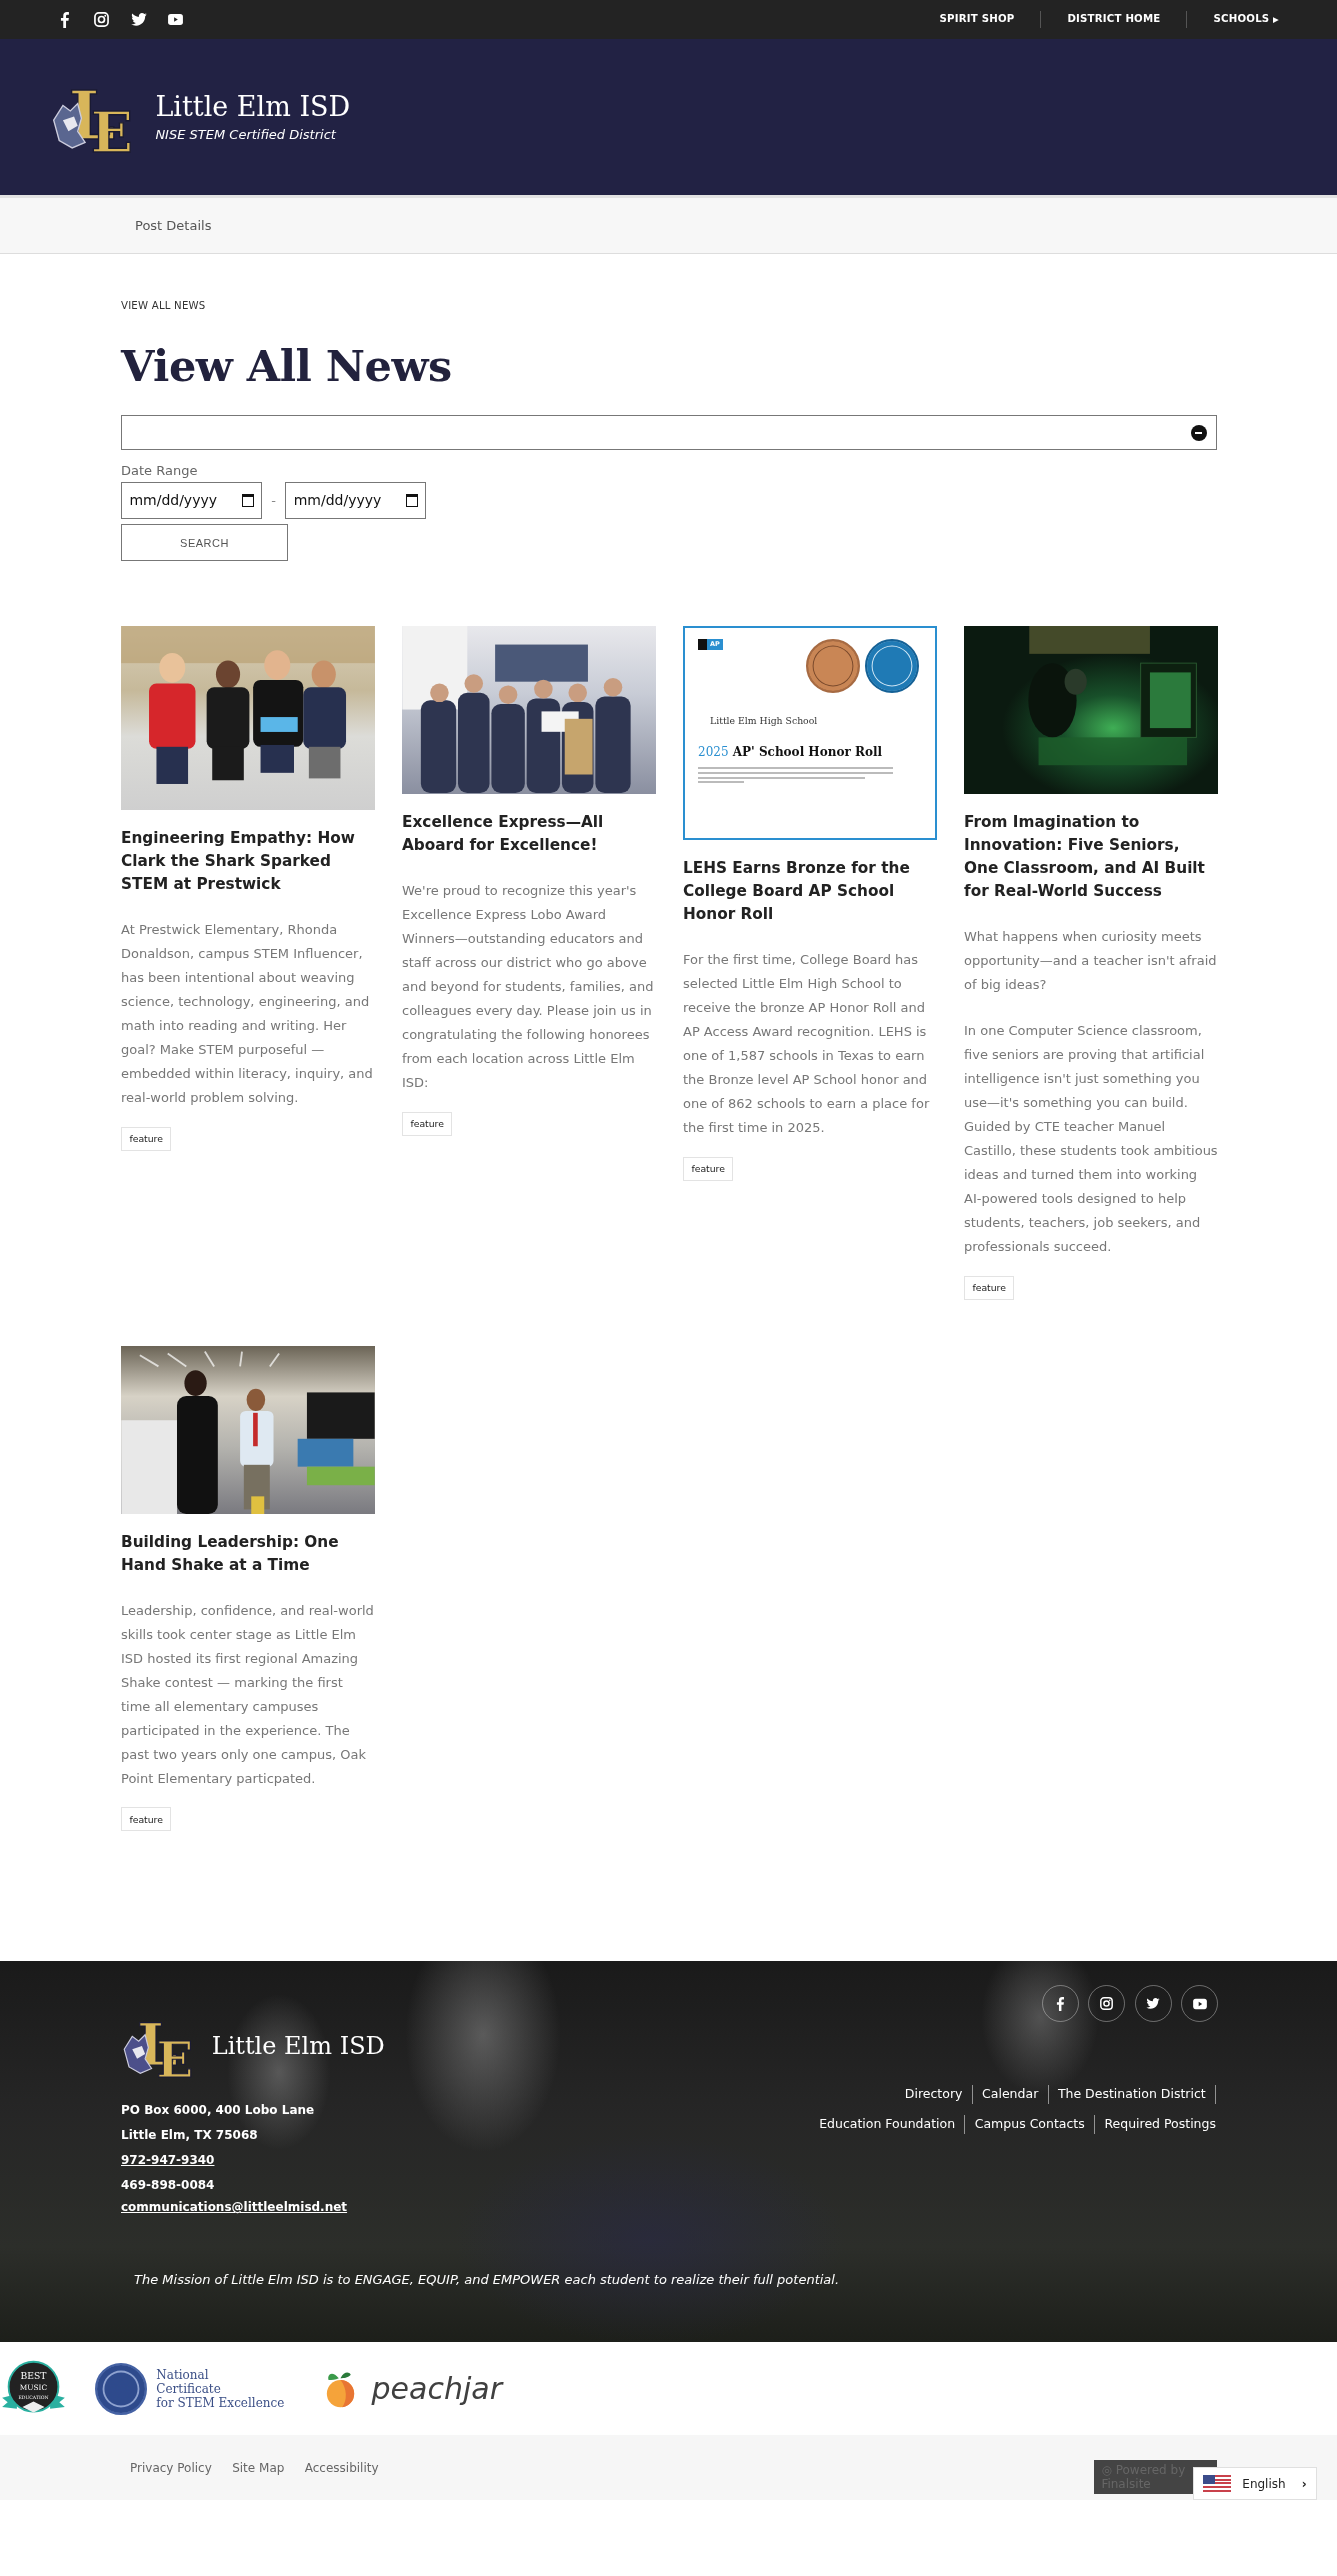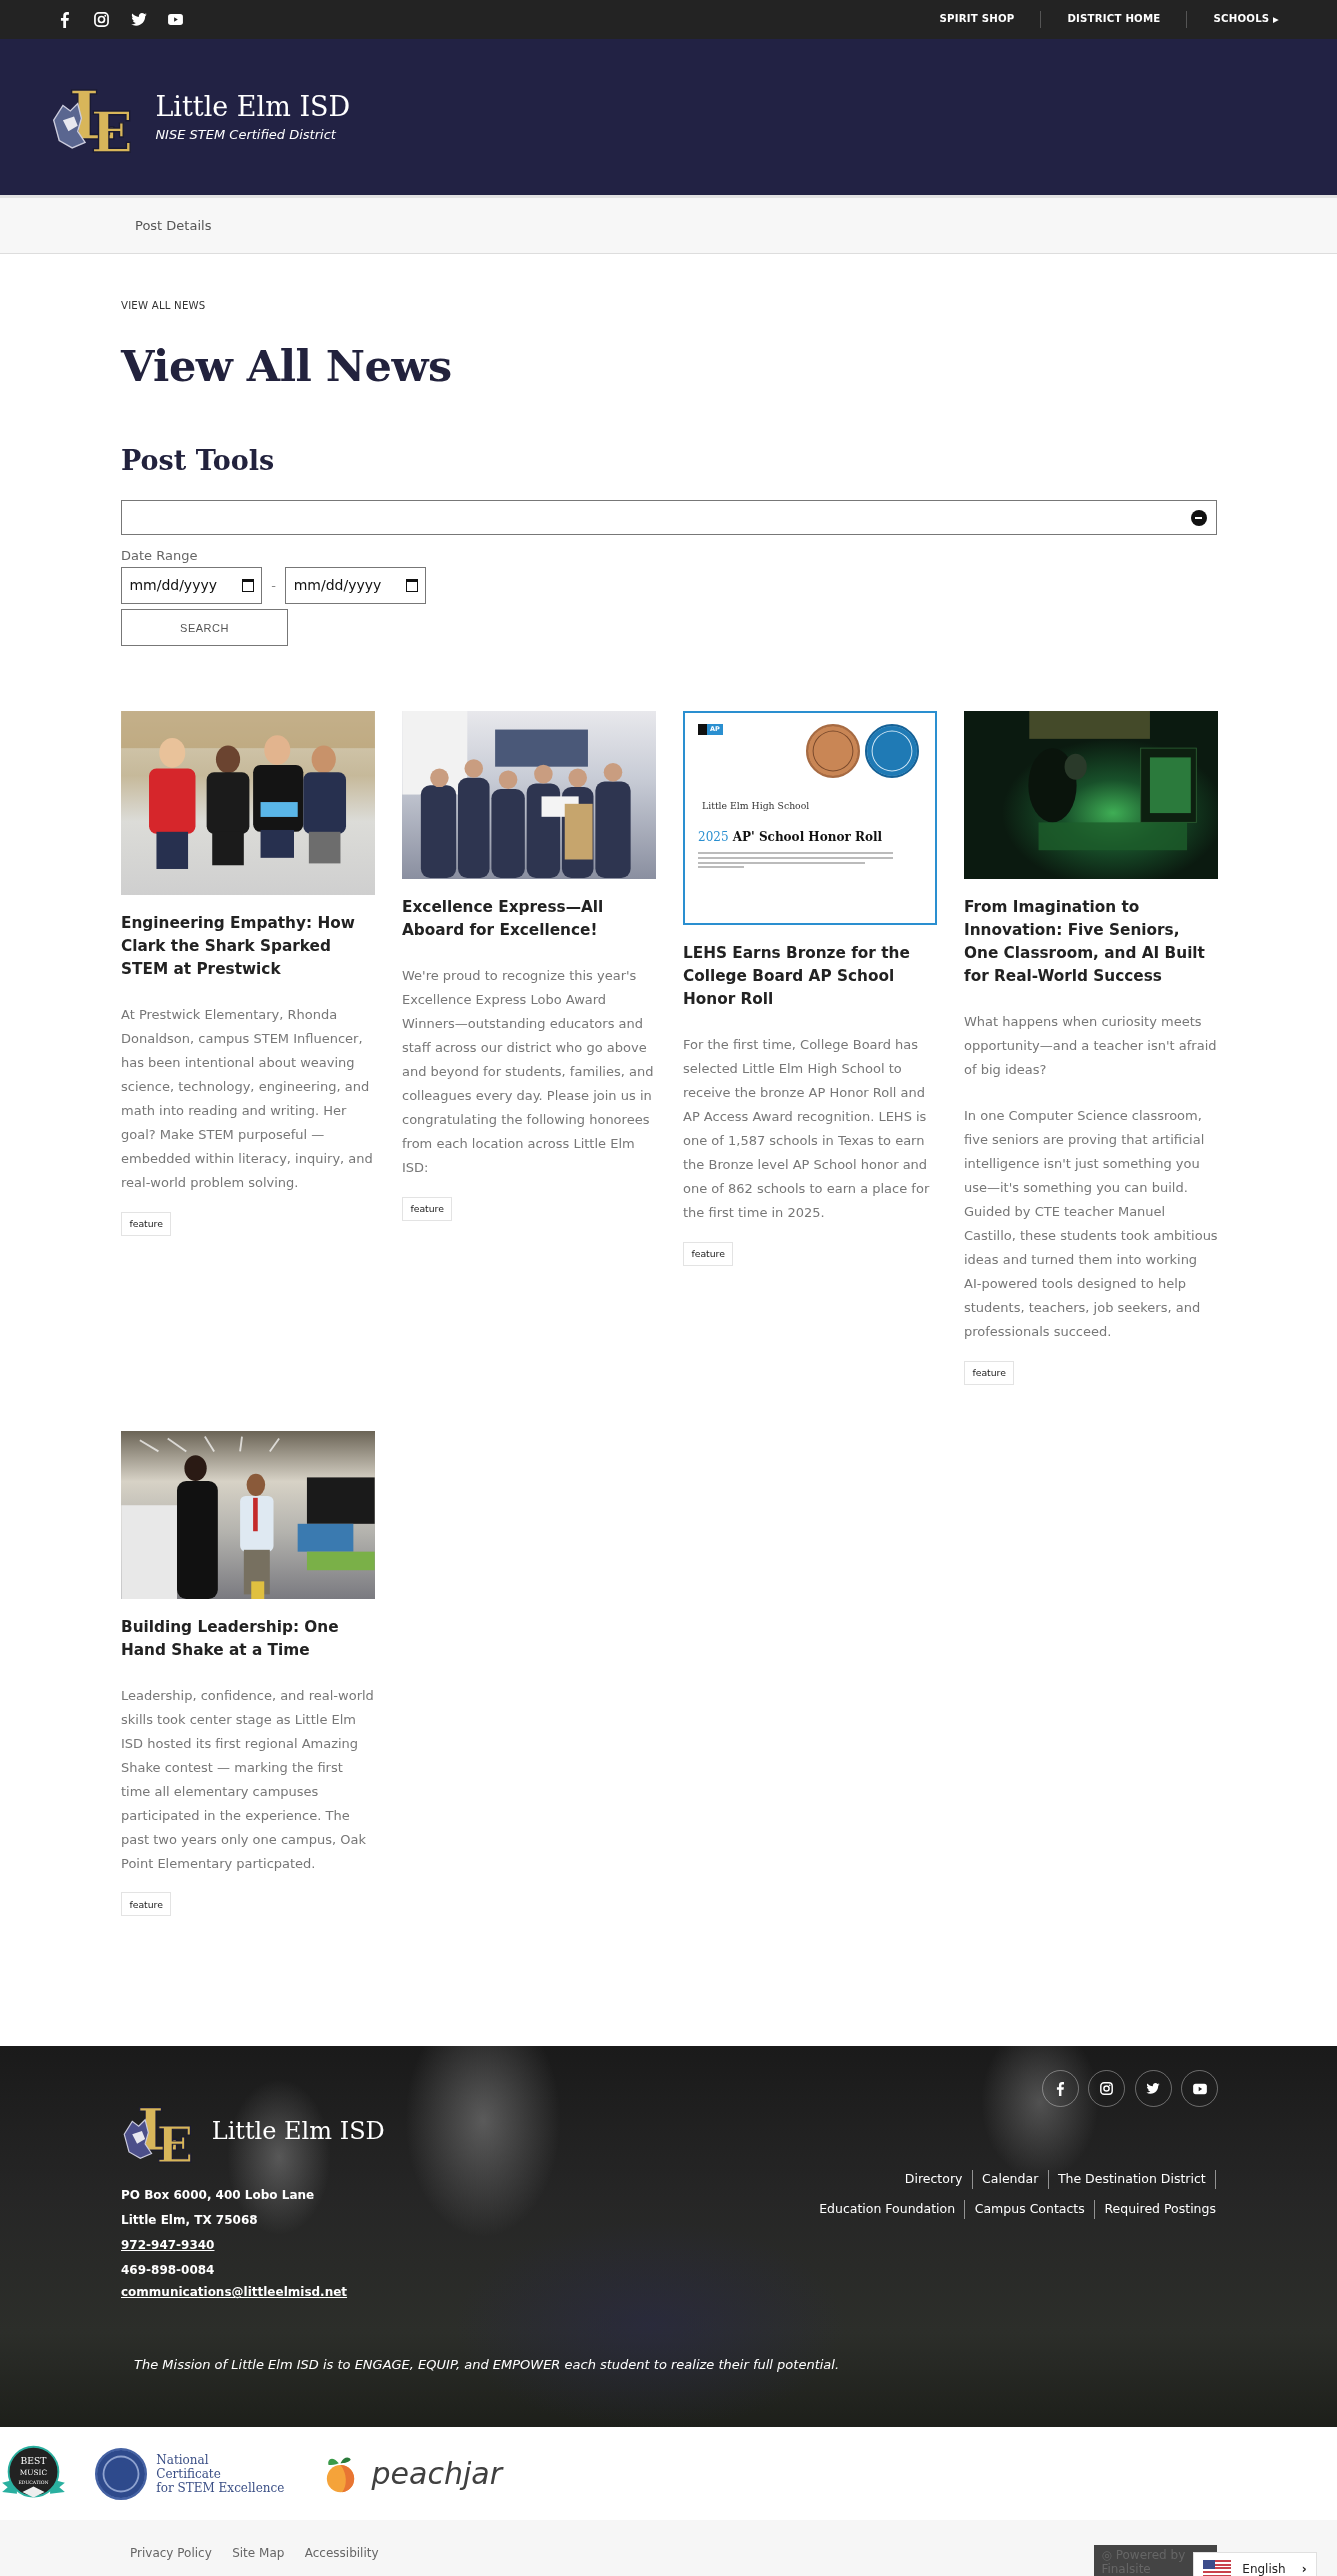--- a/index.html
+++ b/index.html
@@ -154,21 +154,20 @@
 <div class="subnav">
   <a>Post Details</a>
 </div>
 
 <div class="main">
   <div class="breadcrumb">
     <a>VIEW ALL NEWS</a>
   </div>
   <h1 class="page-title">View All News</h1>
 
-  <h2 class="section-title">Post Tools</h2>
   <div class="search-field">
     <input type="text" value="" style="">
     <span class="clear">
         <i></i>
       </span>
   </div>
   <div class="date-label">Date Range</div>
   <div class="date-row">
     <div class="date-input">
       <span>mm/dd/yyyy</span>
@@ -243,21 +242,21 @@
     </div>
 
     <div class="card">
       <a class="card-img" style="height:214px;background:#fff;border:2.8px solid #2a8fd0;">
         <div style="position:absolute;left:13px;top:11px;display:flex;">
           <span style="background:#111;width:9.3px;height:11px;display:block;"></span>
           <span style="background:#2a8fd0;color:#fff;font-size:6.5px;font-weight:bold;padding:0.9px 2.8px;">AP</span>
         </div>
         <span style="position:absolute;left:121px;top:11px;width:54px;height:54px;border-radius:50%;background:#c98655;border:2.8px solid #a66a42;box-shadow:inset 0 0 0 4.6px #c98655, inset 0 0 0 5.6px #7a4a2c;"></span>
         <span style="position:absolute;left:180px;top:11px;width:54px;height:54px;border-radius:50%;background:#1f7ab5;border:2.8px solid #156196;box-shadow:inset 0 0 0 4.6px #1f7ab5, inset 0 0 0 5.6px #cfe6f5;"></span>
-        <div style="position:absolute;left:17px;top:87px;font-family:'DejaVu Serif',serif;font-size:9.3px;color:#333;">Little Elm High School</div>
+        <div style="position:absolute;left:25px;top:87px;font-family:'DejaVu Serif',serif;font-size:9.3px;color:#333;">Little Elm High School</div>
         <div style="position:absolute;left:13px;top:117px;font-family:'DejaVu Serif',serif;font-size:12px;font-weight:bold;color:#111;">
           <span style="color:#2a8fd0;font-weight:normal;">2025</span>
           <span>AP' School Honor Roll</span>
         </div>
         <div style="position:absolute;left:13px;top:139px;width:195px;">
           <div style="height:1.9px;background:#bbb;margin-bottom:2.8px;"></div>
             <div style="height:1.9px;background:#bbb;margin-bottom:2.8px;"></div>
             <div style="height:1.9px;background:#bbb;margin-bottom:2.8px;width:167px;"></div>
             <div style="height:1.9px;background:#bbb;width:46px;"></div>
         </div>

